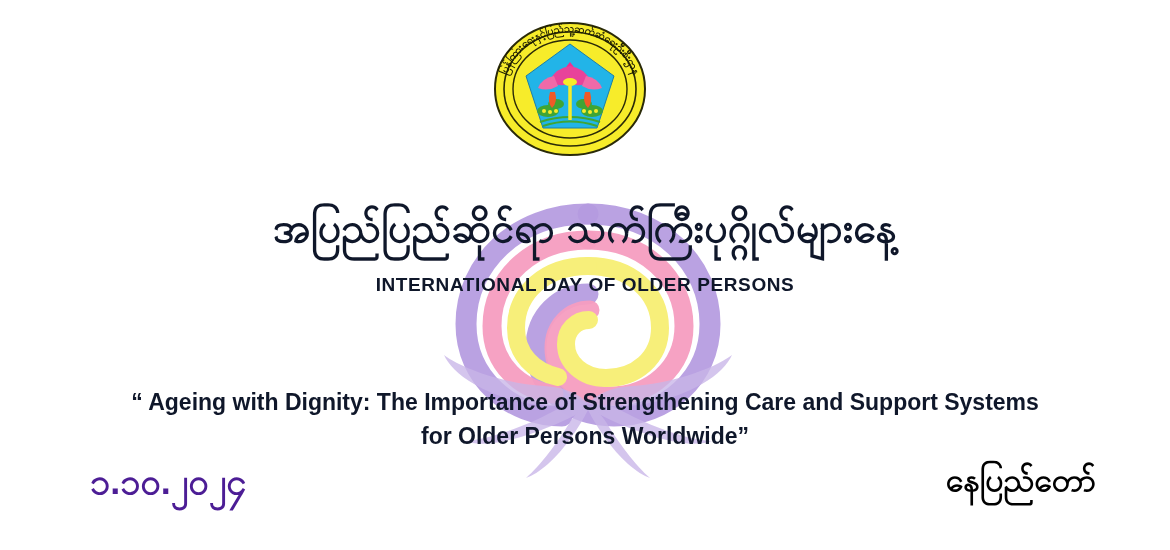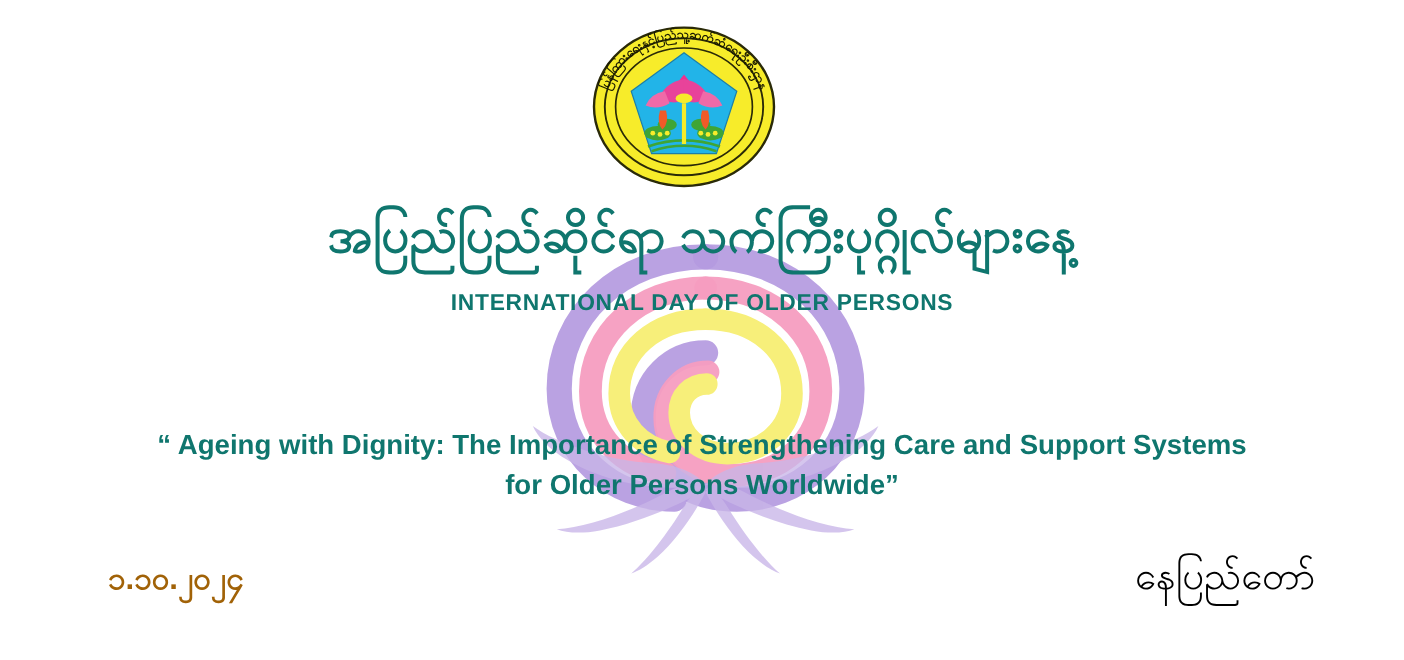--- a/index.html
+++ b/index.html
@@ -40,23 +40,24 @@
     height: 142px;
     z-index: 3;
   }
 
   
   .center-line {
     position: absolute;
     left: 0;
     width: 1170px;
     text-align: center;
-    color: #0f766e;
+    color: #0f172a;
     z-index: 2;
     white-space: nowrap;
+    margin-top: 32px;
   }
 
   #title-my {
     top: 170px;
     font-size: 41px;
     line-height: 52px;
     font-weight: 700;
     letter-spacing: 0.2px;
   }
   #title-en {
@@ -82,34 +83,34 @@
     top: 389px;
     font-size: 23px;
     line-height: 30px;
     font-weight: 700;
   }
 
   #footer-date {
     position: absolute;
     left: 90px;
     top: 462px;
-    font-size: 26px;
+    font-size: 36px;
     line-height: 40px;
     font-weight: 700;
-    color: #a16207;
+    color: #4c1d95;
     z-index: 2;
     white-space: nowrap;
   }
   #footer-place {
     position: absolute;
     right: 74px;
     top: 458px;
     font-size: 32px;
     line-height: 44px;
-    font-weight: 400;
+    font-weight: 700;
     color: #000000;
     z-index: 2;
     white-space: nowrap;
   }
 </style>
 </head>
 <body>
 
 <div id="poster">
 

